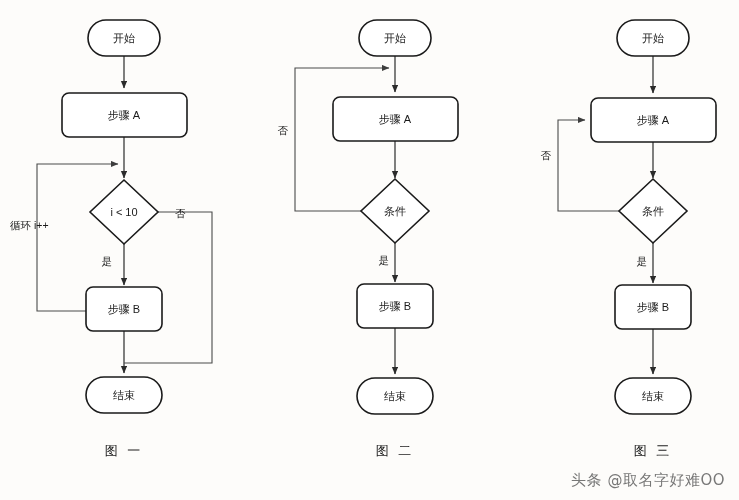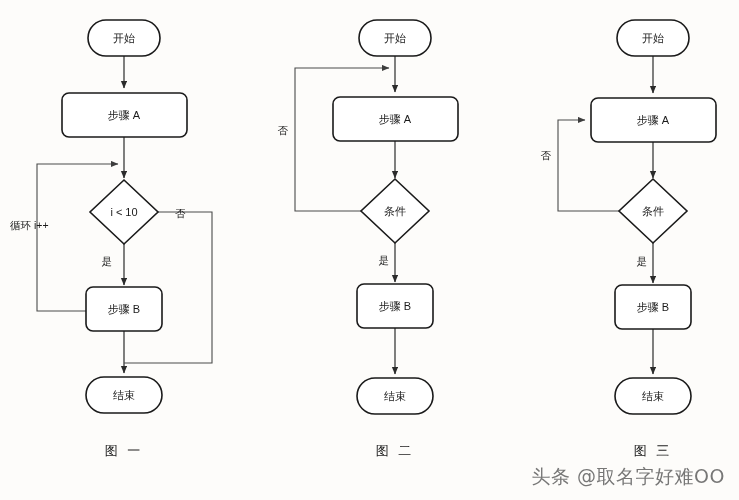--- a/index.html
+++ b/index.html
@@ -55,21 +55,21 @@
   }
   .conn-dark {
     stroke: #2b2b2b;
     stroke-width: 1.2;
     fill: none;
   }
   #watermark {
     position: absolute;
     right: 14px;
     bottom: 10px;
-    font-size: 19px;
+    font-size: 15px;
     color: #5a5a5a;
     opacity: 0.82;
     font-family: "DejaVu Sans", sans-serif;
     white-space: nowrap;
     letter-spacing: 0.5px;
   }
 </style>
 </head>
 <body>
 

